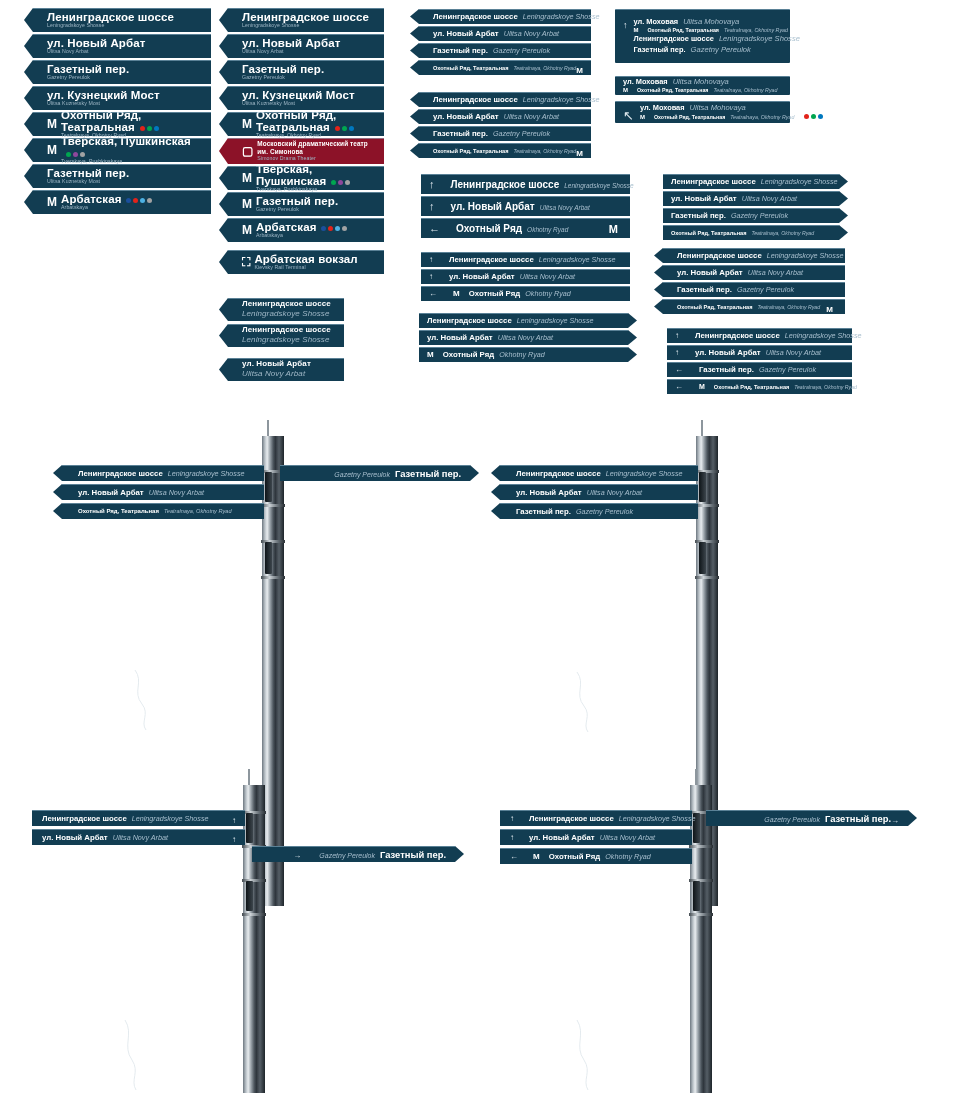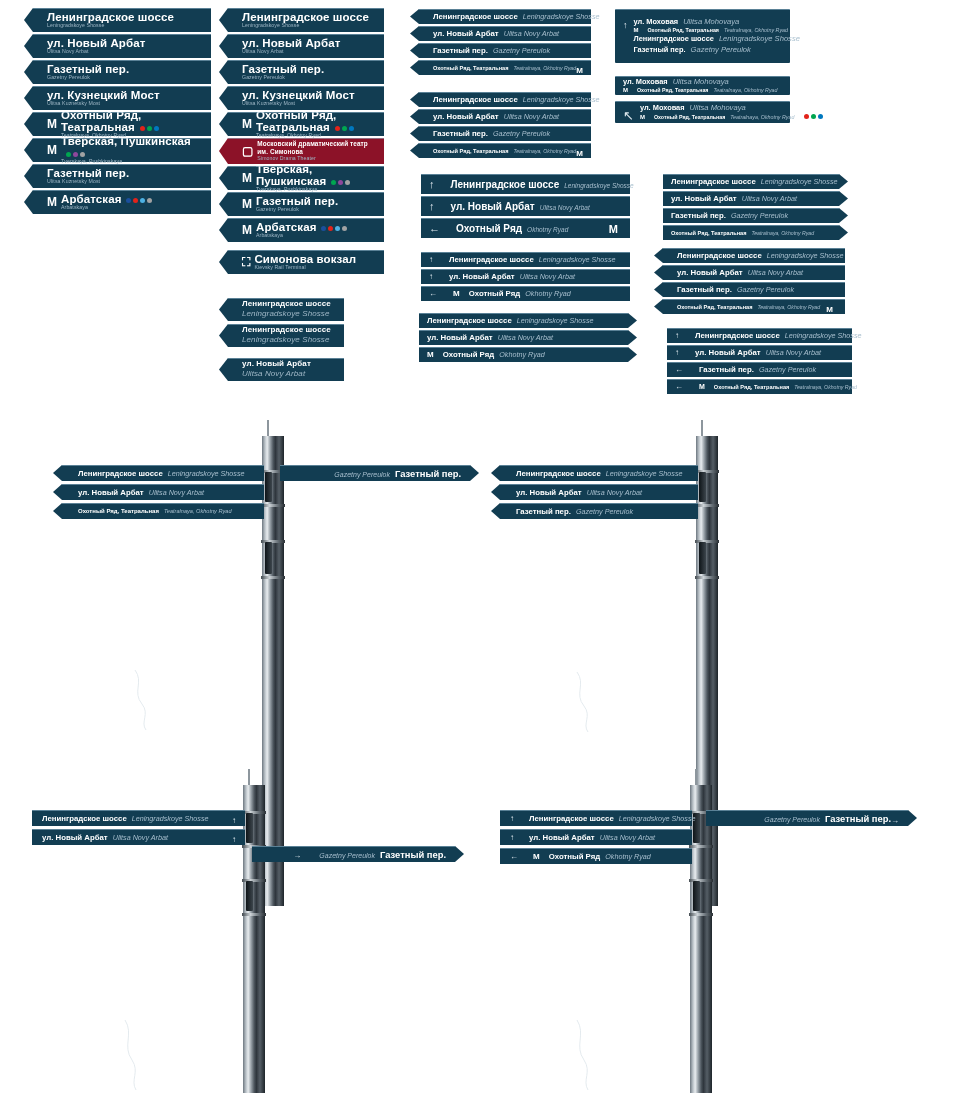--- a/index.html
+++ b/index.html
@@ -270,21 +270,21 @@
         </div>
     </div>
     </div>
 </div>
 <div class="group" style="left:228px; top:250px; width:156px;">
   <div id="c2c">
       <div class="plate pt-left" style="width:156px;height:24px;padding:0 8px 0 14px;margin-bottom:2px;">
       <div class="hair"></div>
       <span class="mglyph" style="font-size:12px;margin-right:4px;">⛶</span>
       <div class="stack">
-          <span class="ru">Симонова вокзал</span>
+          <span class="ru">Арбатская вокзал</span>
           <span class="en">Kievsky Rail Terminal</span>
         </div>
     </div>
     </div>
 </div>
 <div class="group" style="left:228px; top:298px; width:116px;">
   <div id="c2d">
       <div class="plate pt-left" style="width:116px;height:23px;padding:0 8px 0 14px;margin-bottom:3px;">
       <div class="hair"></div>
       <div class="stack">

